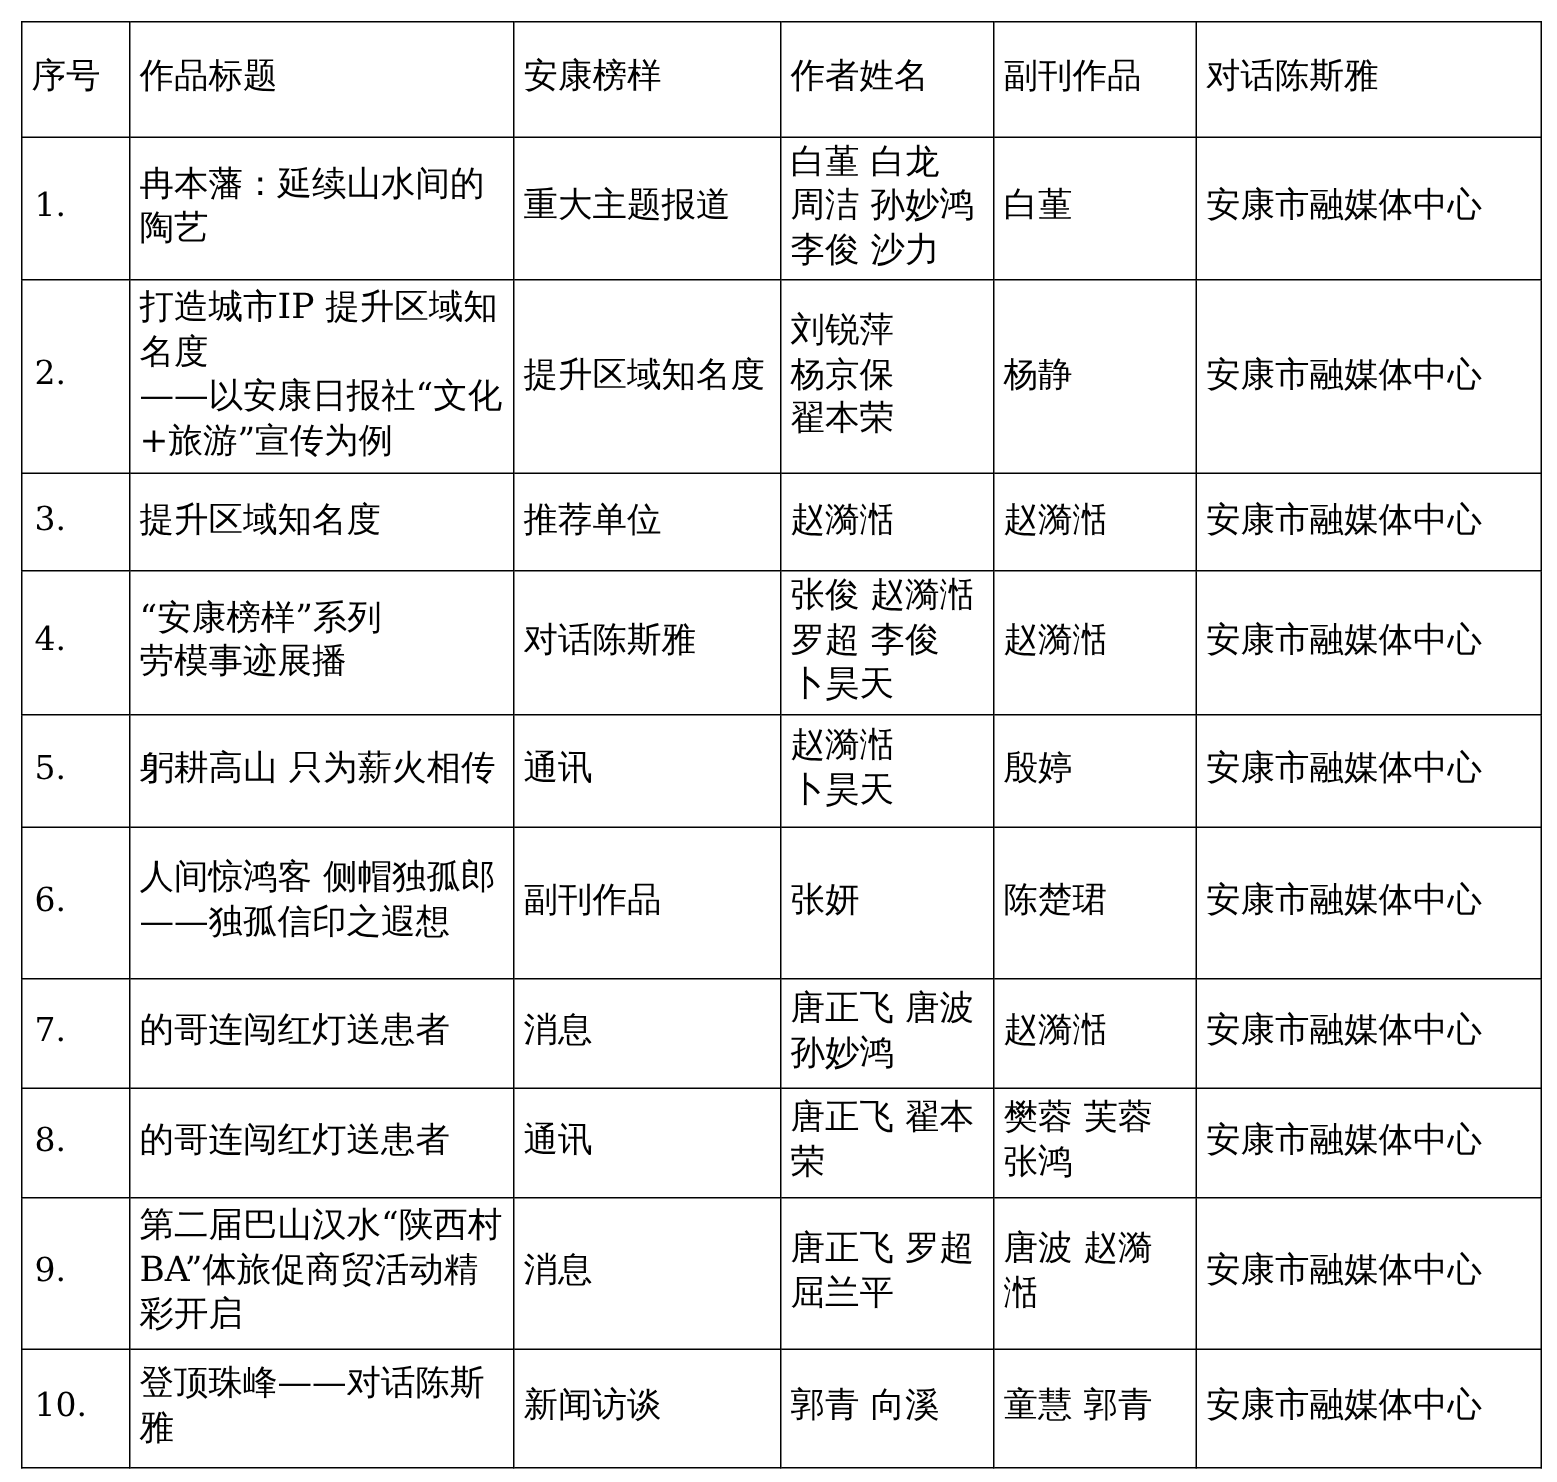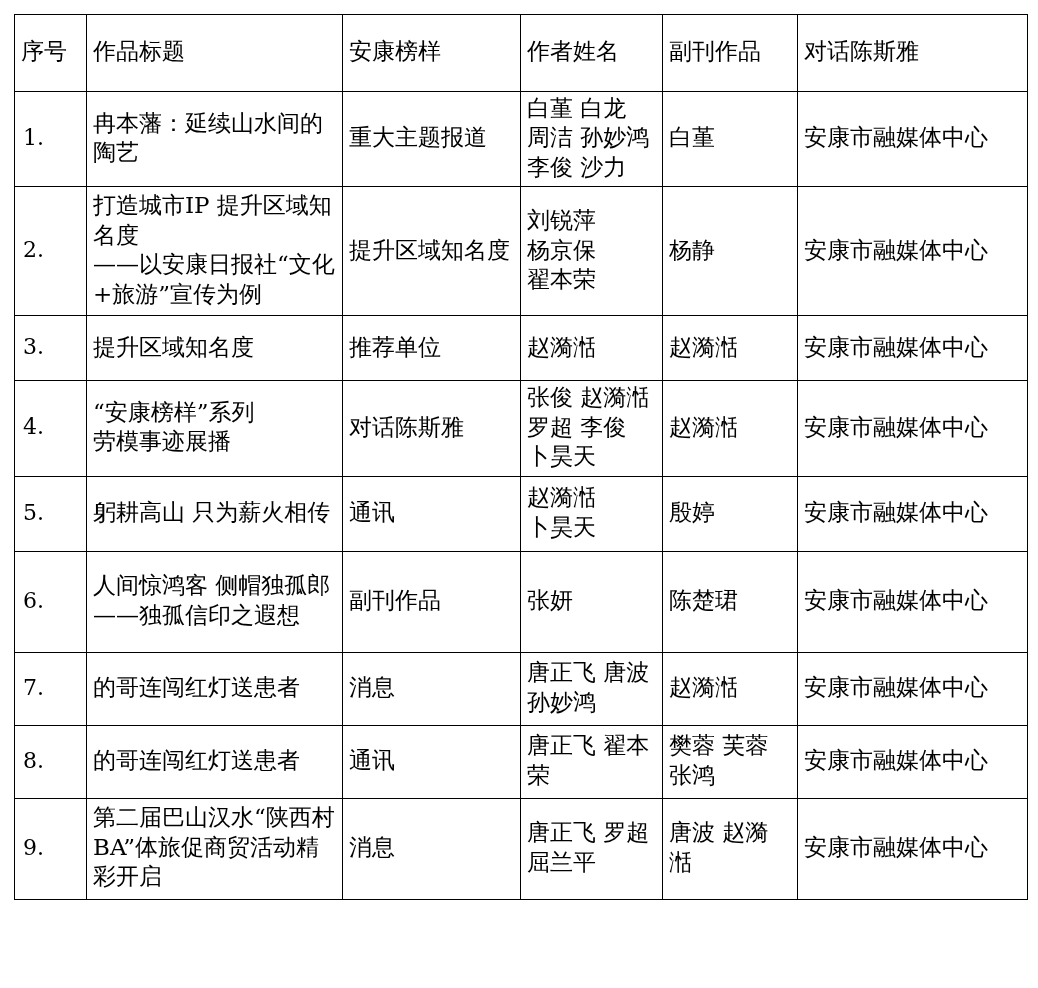--- a/index.html
+++ b/index.html
@@ -174,15 +174,23 @@
       </tr>
       <tr class="r9">
         <td class="idx">9.</td>
         <td class="title">第二届巴山汉水“陕西村BA”体旅促商贸活动精彩开启</td>
         <td class="item">消息</td>
         <td class="author">唐正飞  罗超
 屈兰平</td>
         <td class="editor">唐波  赵漪湉</td>
         <td class="unit">安康市融媒体中心</td>
       </tr>
+      <tr class="r10">
+        <td class="idx">10.</td>
+        <td class="title">登顶珠峰——对话陈斯雅</td>
+        <td class="item">新闻访谈</td>
+        <td class="author">郭青  向溪</td>
+        <td class="editor">童慧  郭青</td>
+        <td class="unit">安康市融媒体中心</td>
+      </tr>
     </tbody>
   </table>
 </div>
 
 </body></html>

